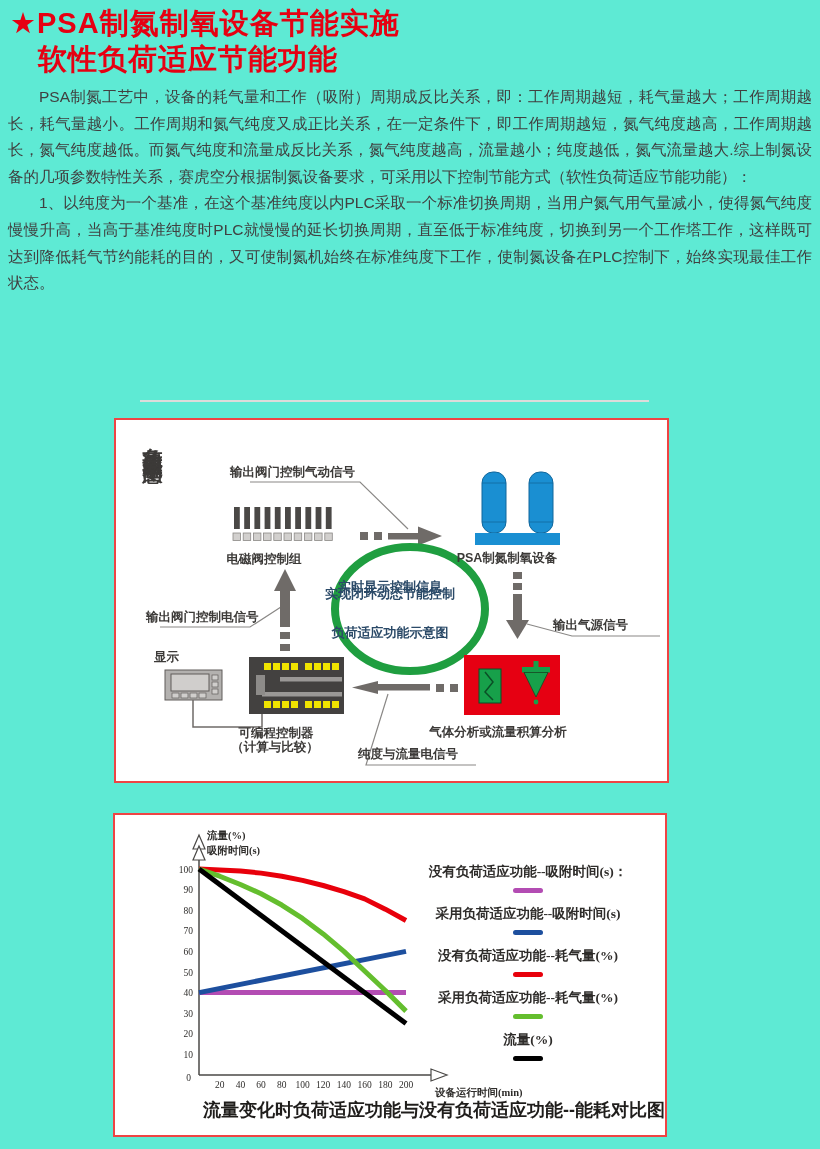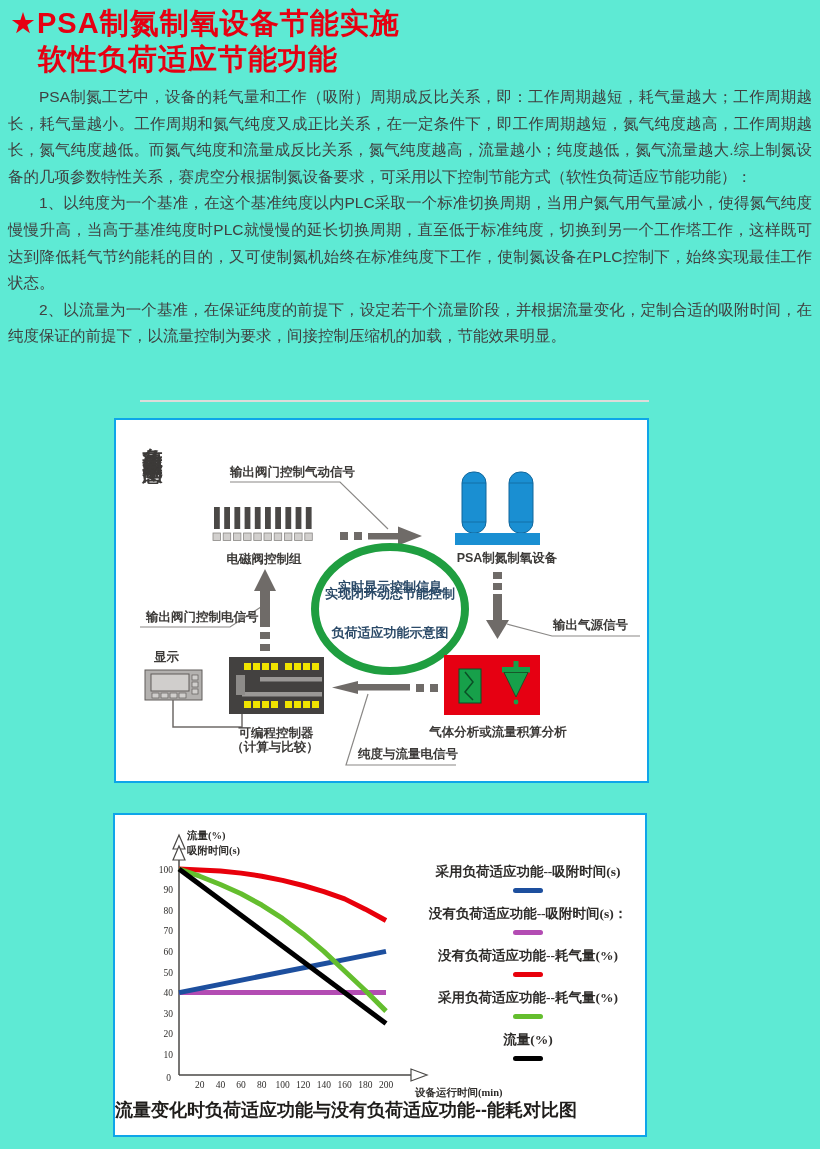--- a/index.html
+++ b/index.html
@@ -8,53 +8,52 @@
   
   .title-block{position:absolute;left:10px;top:5px;color:#e60012;font-weight:bold;}
   .title-line1{font-size:29px;line-height:36px;letter-spacing:1px;}
   .title-line2{font-size:29px;line-height:36px;letter-spacing:1px;margin-left:28px;}
   
   .paras{position:absolute;left:8px;top:84px;width:804px;color:#404040;
          font-size:15.5px;line-height:26.6px;text-align:justify;}
   .paras p{margin:0;text-indent:2em;}
   
   .offset-line{position:absolute;left:140px;top:400px;width:509px;height:2px;background:#dcdcda;}
-  .panel{position:absolute;background:#ffffff;border:2px solid #0ea5e9;}
+  .panel{position:absolute;background:#ffffff;border:2px solid #ef4444;padding-left:20px;}
   .diagram-panel{left:114px;top:418px;width:531px;height:361px;}
   .chart-panel{left:113px;top:813px;width:530px;height:320px;}
   .dlabel{position:absolute;font-weight:bold;color:#3c3a38;font-size:12.5px;line-height:15px;white-space:nowrap;}
   .dlabel.center{text-align:center;white-space:normal;}
   .vtitle{position:absolute;left:24px;top:12px;height:230px;writing-mode:vertical-rl;text-orientation:upright;
           font-size:20px;font-weight:bold;color:#3c3a38;letter-spacing:2px;}
   .ringtext{position:absolute;left:194px;width:160px;text-align:center;font-size:13px;
             font-weight:bold;color:#2b4a68;white-space:nowrap;}
   .legend{position:absolute;left:308px;top:48px;width:210px;}
   .lg-entry{margin-bottom:10px;text-align:center;}
   .lg-label{font-family:"Liberation Serif","DejaVu Serif",serif;font-weight:bold;color:#2e2c2a;
             font-size:13.5px;line-height:17px;white-space:nowrap;}
   .lg-swatch{width:30px;height:5px;border-radius:3px;margin:8px auto 12px auto;}
-  .chart-caption{position:absolute;left:0;top:283px;width:100%;text-align:left;
+  .chart-caption{position:absolute;left:0;top:283px;width:100%;text-align:right;
                  font-size:18px;font-weight:bold;color:#1f1d1b;}
   svg{display:block;}
   text{font-family:"Liberation Serif","DejaVu Serif",serif;fill:#2e2c2a;}
 </style>
 </head>
 <body>
 
 <div class="page">
 
   <div class="title-block">
     <div class="title-line1">★PSA制氮制氧设备节能实施</div>
     <div class="title-line2">软性负荷适应节能功能</div>
   </div>
 
   <div class="paras">
     <p>PSA制氮工艺中，设备的耗气量和工作（吸附）周期成反比关系，即：工作周期越短，耗气量越大；工作周期越长，耗气量越小。工作周期和氮气纯度又成正比关系，在一定条件下，即工作周期越短，氮气纯度越高，工作周期越长，氮气纯度越低。而氮气纯度和流量成反比关系，氮气纯度越高，流量越小；纯度越低，氮气流量越大.综上制氮设备的几项参数特性关系，赛虎空分根据制氮设备要求，可采用以下控制节能方式（软性负荷适应节能功能）：</p>
     <p>1、以纯度为一个基准，在这个基准纯度以内PLC采取一个标准切换周期，当用户氮气用气量减小，使得氮气纯度慢慢升高，当高于基准纯度时PLC就慢慢的延长切换周期，直至低于标准纯度，切换到另一个工作塔工作，这样既可达到降低耗气节约能耗的目的，又可使制氮机始终在标准纯度下工作，使制氮设备在PLC控制下，始终实现最佳工作状态。</p>
-    <p>2、以流量为一个基准，在保证纯度的前提下，设定若干个流量阶段，并根据流量变化，定制合适的吸附时间，在纯度保证的前提下，以流量控制为要求，间接控制压缩机的加载，节能效果明显。</p>
   </div>
 
   <div class="offset-line"></div>
 
   <div class="panel diagram-panel">
 
     <svg width="531" height="361" viewBox="0 0 531 361">
 
       <g stroke="#8a8886" stroke-width="1.2" fill="none">
         <polyline points="114,62 224,62 272,109"></polyline>
@@ -237,28 +236,28 @@
           <polyline points="64,177.6 271,177.6" fill="none" stroke="#b34cb3" stroke-width="5" stroke-linejoin="round"></polyline>
           <polyline points="64,177.6 271,136.39999999999998" fill="none" stroke="#1d4f9e" stroke-width="5" stroke-linejoin="round"></polyline>
           <polyline points="64,54 84.7,55.03 105.4,56.06 126.1,58.120000000000005 146.8,61.21000000000001 167.5,65.32999999999998 188.2,70.47999999999999 208.89999999999998,76.66 229.6,83.87 250.29999999999998,94.16999999999999 271,105.5" fill="none" stroke="#e8000b" stroke-width="5" stroke-linejoin="round"></polyline>
           <polyline points="64,54 84.7,61.21000000000001 105.4,69.44999999999999 126.1,78.72 146.8,90.04999999999998 167.5,103.44 188.2,118.88999999999999 208.89999999999998,136.39999999999998 229.6,155.97 250.29999999999998,175.54 271,196.14" fill="none" stroke="#64be2e" stroke-width="5" stroke-linejoin="round"></polyline>
           <polyline points="64,54 271,208.5" fill="none" stroke="#000000" stroke-width="5" stroke-linejoin="round"></polyline>
         </g>
     </svg>
 
     <div class="legend" id="legend">
         <div class="lg-entry">
+          <div class="lg-label">没有负荷适应功能--吸附时间(s)：</div>
+          <div class="lg-swatch" style="background: rgb(179, 76, 179);"></div>
+        </div>
+        <div class="lg-entry">
           <div class="lg-label">采用负荷适应功能--吸附时间(s)</div>
           <div class="lg-swatch" style="background: rgb(29, 79, 158);"></div>
         </div>
         <div class="lg-entry">
-          <div class="lg-label">没有负荷适应功能--吸附时间(s)：</div>
-          <div class="lg-swatch" style="background: rgb(179, 76, 179);"></div>
-        </div>
-        <div class="lg-entry">
           <div class="lg-label">没有负荷适应功能--耗气量(%)</div>
           <div class="lg-swatch" style="background: rgb(232, 0, 11);"></div>
         </div>
         <div class="lg-entry">
           <div class="lg-label">采用负荷适应功能--耗气量(%)</div>
           <div class="lg-swatch" style="background: rgb(100, 190, 46);"></div>
         </div>
         <div class="lg-entry">
           <div class="lg-label">流量(%)</div>
           <div class="lg-swatch" style="background: rgb(0, 0, 0);"></div>

